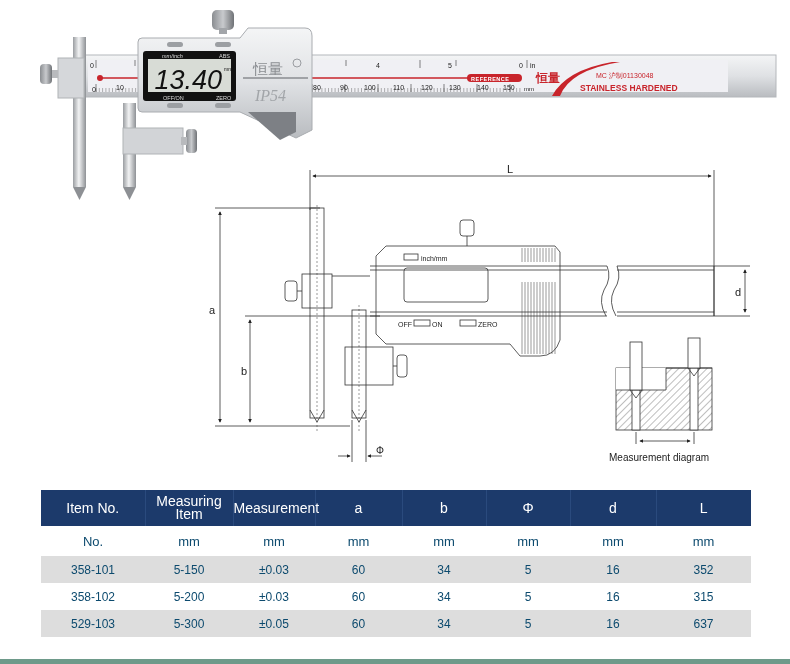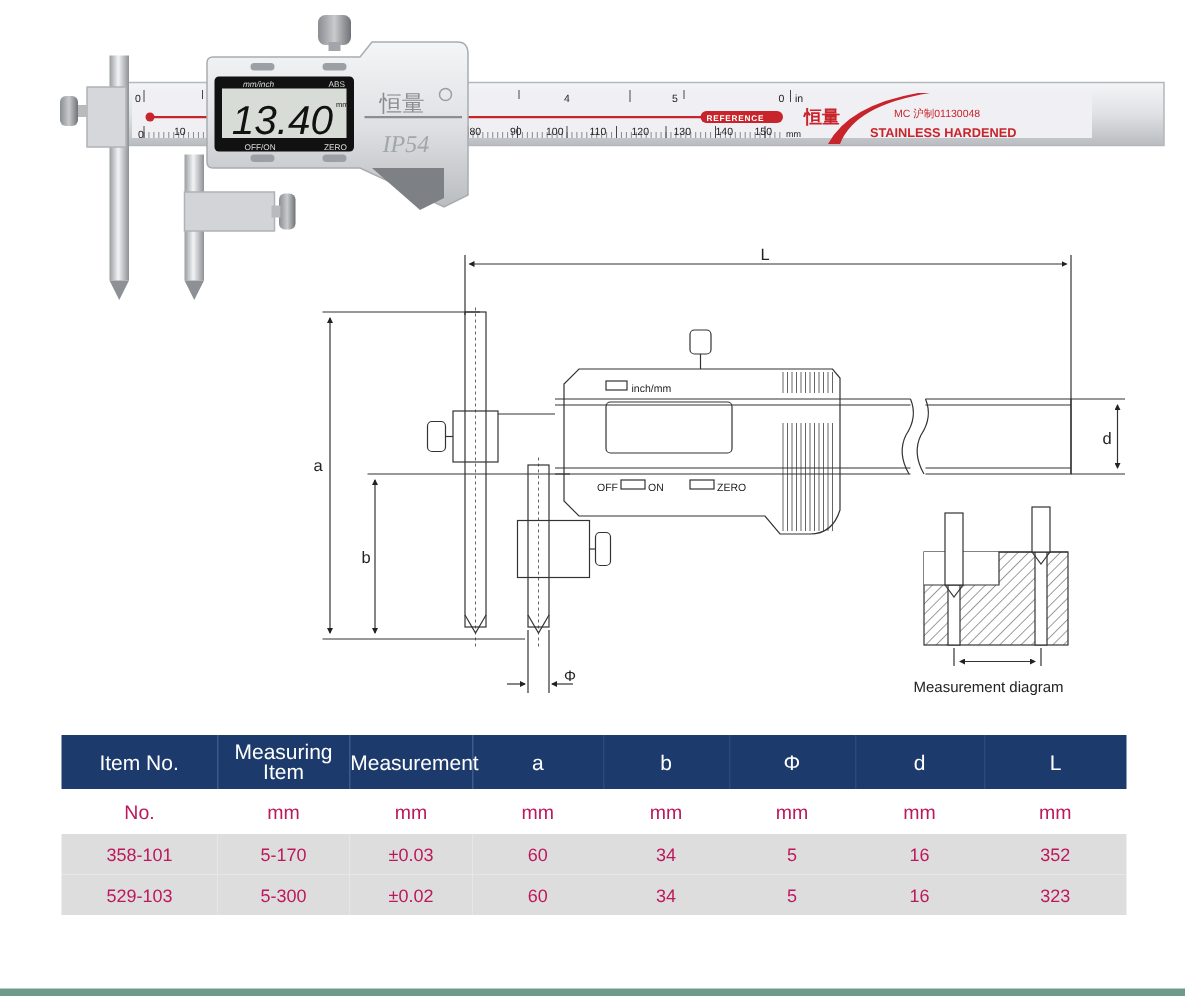--- a/index.html
+++ b/index.html
@@ -8,21 +8,21 @@
   
   #photo { position:absolute; left:0; top:0; width:790px; height:210px; }
 
   
   #drawing { position:absolute; left:0; top:160px; width:790px; height:320px; }
 
   
   .spec-table { position:absolute; left:41px; top:490px; width:710px; border-collapse:collapse; table-layout:fixed; }
   .spec-table th { background:#1c3a6b; color:#ffffff; font-weight:normal; font-size:14px; height:36px; padding:0; text-align:center; line-height:13px; border-right:1px solid #2a4a7d;margin-top:23px; }
   .spec-table th:last-child { border-right:none; }
-  .spec-table td { font-size:12px; color:#be185d; text-align:center; height:27px; padding:0; }
+  .spec-table td { font-size:12px; color:#0c4a6e; text-align:center; height:27px; padding:0; }
   .spec-table tr.units td { font-size:13px; height:30px; }
   .spec-table tr.shade td { background:#dddddd;margin-left:12px; }
 
   .footer-bar { position:absolute; left:0; top:659px; width:790px; height:5px; background:#6e9a8a; }
 </style>
 </head>
 <body>
 
 <svg id="photo" viewBox="0 0 790 210" xmlns="http://www.w3.org/2000/svg">
   <defs>
@@ -258,34 +258,44 @@
       <td>mm</td>
       <td>mm</td>
       <td>mm</td>
       <td>mm</td>
       <td>mm</td>
       <td>mm</td>
       <td>mm</td>
     </tr>
     <tr class="shade">
       <td>358-101</td>
-      <td>5-170</td>
+      <td>5-150</td>
       <td>±0.03</td>
       <td>60</td>
       <td>34</td>
       <td>5</td>
       <td>16</td>
       <td>352</td>
     </tr>
-    <tr class="shade">
-      <td>529-103</td>
-      <td>5-300</td>
-      <td>±0.02</td>
+    <tr>
+      <td>358-102</td>
+      <td>5-200</td>
+      <td>±0.03</td>
       <td>60</td>
       <td>34</td>
       <td>5</td>
       <td>16</td>
-      <td>323</td>
+      <td>315</td>
+    </tr>
+    <tr class="shade">
+      <td>529-103</td>
+      <td>5-300</td>
+      <td>±0.05</td>
+      <td>60</td>
+      <td>34</td>
+      <td>5</td>
+      <td>16</td>
+      <td>637</td>
     </tr>
   </tbody>
 </table>
 
 <div class="footer-bar"></div>
 
 </body></html>

